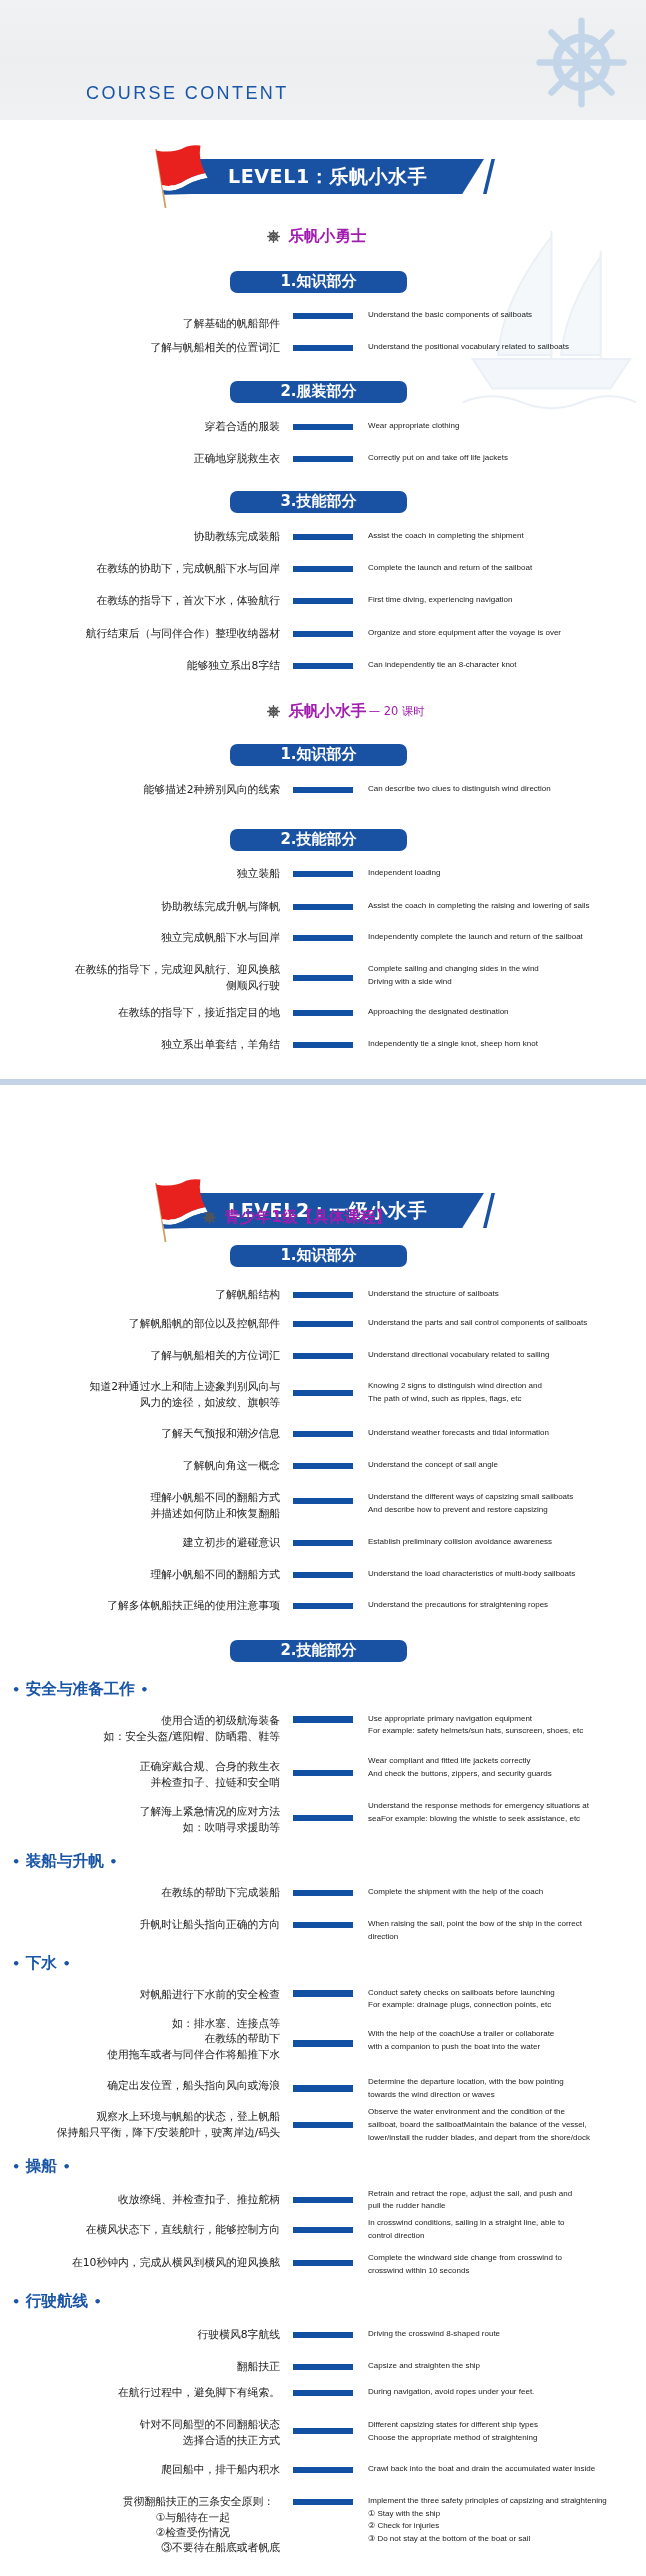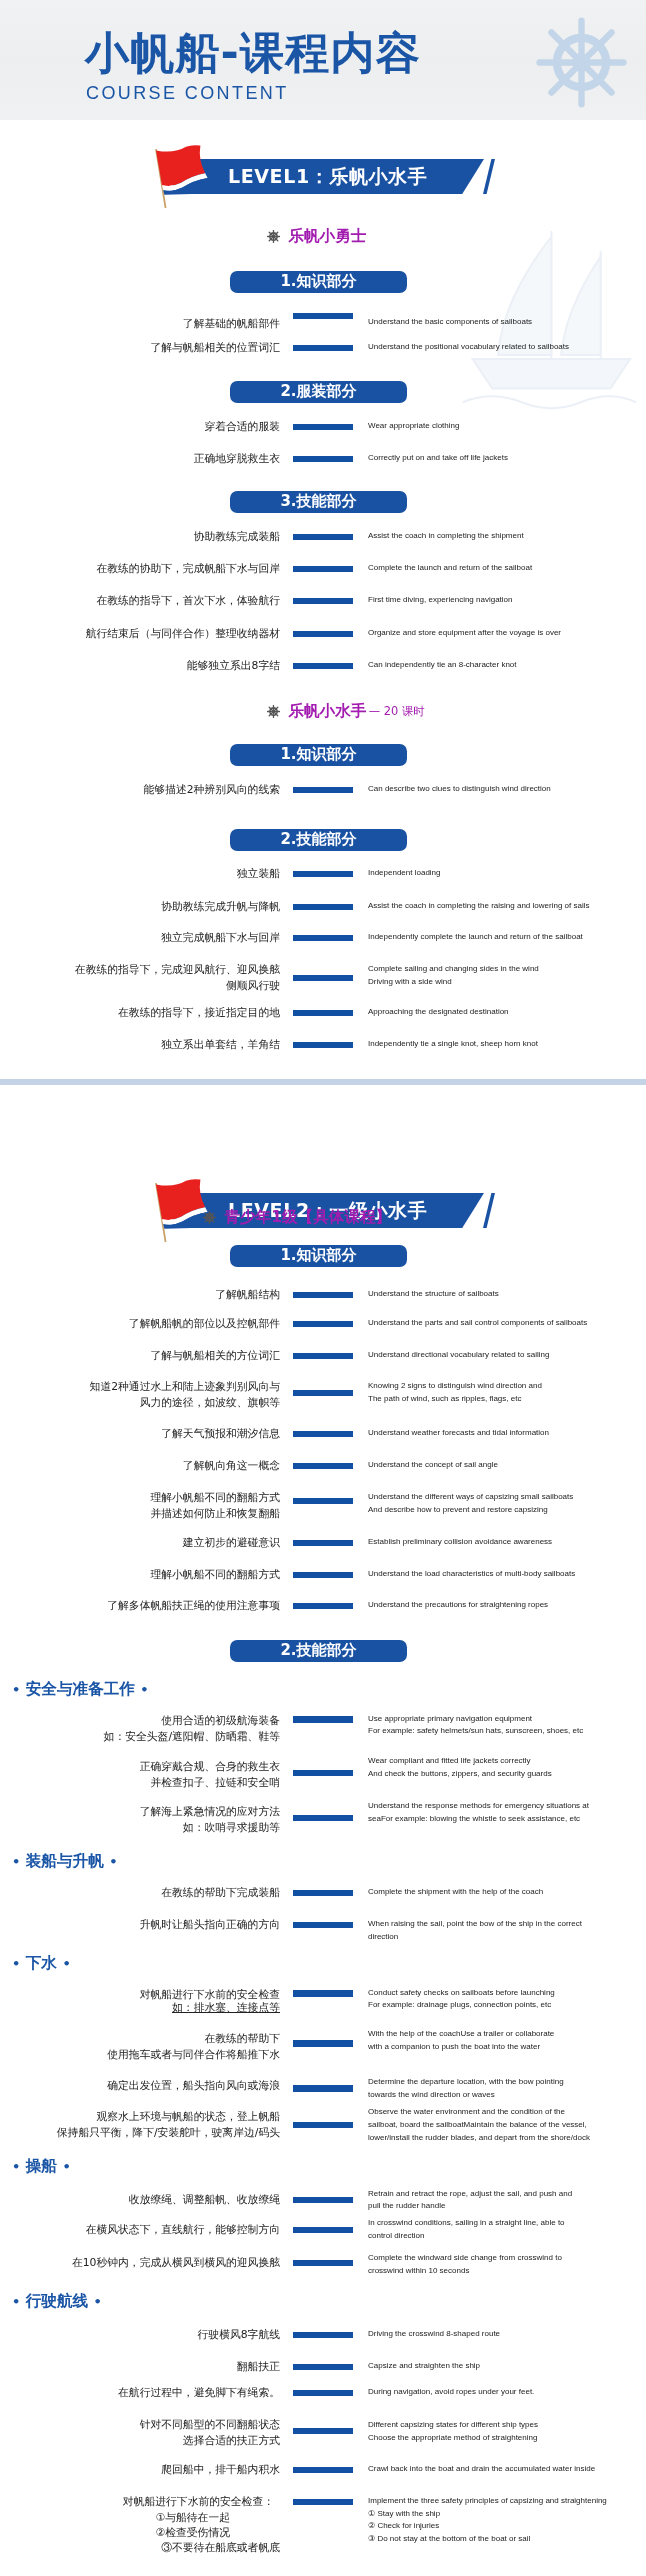--- a/index.html
+++ b/index.html
@@ -35,21 +35,20 @@
   .topic { position: absolute; left: 12px; width: 646px; color: #1a55a6; font-size: 15.6px; font-weight: bold; }
   .topic .dot { font-size: 13px; vertical-align: middle; }
 
   .divider { position: absolute; left: 0; top: 1079px; width: 646px; height: 6px; background: #c5d3e6; }
   .ship-bg { position: absolute; left: 443px; top: 221px; width: 197px; height: 197px; opacity: 0.5; }
 </style>
 </head>
 <body>
 
 <div class="header">
-  <div class="header-title">小帆船-课程内容</div>
   <div class="header-sub">COURSE CONTENT</div>
   <svg class="header-wheel" viewBox="0 0 100 100">
     <g stroke="#c3d5e8" stroke-width="7" stroke-linecap="round">
       <line x1="50" y1="4" x2="50" y2="96"></line>
       <line x1="4" y1="50" x2="96" y2="50"></line>
       <line x1="17" y1="17" x2="83" y2="83"></line>
       <line x1="83" y1="17" x2="17" y2="83"></line>
     </g>
     <circle cx="50" cy="50" r="27" fill="none" stroke="#c3d5e8" stroke-width="9"></circle>
     <circle cx="50" cy="50" r="10" fill="#c3d5e8"></circle>
@@ -89,21 +88,21 @@
     </g>
     <circle cx="50" cy="50" r="28" fill="none" stroke="#555" stroke-width="12"></circle>
   </svg>
   <span>乐帆小勇士</span>
 </div>
 
 <div class="pill" style="top:271px;">1.知识部分</div>
 <div class="row" style="top:308px;">
   <div class="cn" style="top:8px;">了解基础的帆船部件</div>
   <div class="bar" style="top:4.8px;"></div>
-  <div class="en" style="top:0;margin-top:7px;">Understand the basic components of sailboats</div>
+  <div class="en" style="top:0;">Understand the basic components of sailboats</div>
 </div>
 <div class="row" style="top:340px;">
   <div class="cn">了解与帆船相关的位置词汇</div>
   <div class="bar" style="top:4.8px;"></div>
   <div class="en">Understand the positional vocabulary related to sailboats</div>
 </div>
 
 <div class="pill" style="top:381px;">2.服装部分</div>
 <div class="row" style="top:419px;">
   <div class="cn">穿着合适的服装</div>
@@ -322,21 +321,21 @@
   <div class="bar" style="top:4.8px;"></div>
   <div class="en">When raising the sail, point the bow of the ship in the correct</div>
   <div class="en" style="top:12.6px;"> direction</div>
 </div>
 
 <div class="topic" style="top:1953px;">
   <span class="dot">•</span> <span>下水</span> <span class="dot">•</span>
 </div>
 <div class="row" style="top:1987px;">
   <div class="cn">对帆船进行下水前的安全检查</div>
-  <div class="cn" style="top:13px;text-decoration:underline;">如：排水塞、连接点等</div>
+  <div class="cn" style="top:29px;">如：排水塞、连接点等</div>
   <div class="bar" style="top:3px;"></div>
   <div class="en" style="top:-1.2px;">Conduct safety checks on sailboats before launching</div>
   <div class="en" style="top:11.4px;">For example: drainage plugs, connection points, etc</div>
 </div>
 <div class="row" style="top:2031px;">
   <div class="cn">在教练的帮助下</div>
   <div class="cn" style="top:15.6px;">使用拖车或者与同伴合作将船推下水</div>
   <div class="bar" style="top:9px;"></div>
   <div class="en" style="top:-3.6px;">With the help of the coachUse a trailer or collaborate</div>
   <div class="en" style="top:9px;"> with a companion to push the boat into the water</div>
@@ -353,21 +352,21 @@
   <div class="bar" style="top:12.6px;"></div>
   <div class="en" style="top:-3.6px;">Observe the water environment and the condition of the</div>
   <div class="en" style="top:9px;">sailboat, board the sailboatMaintain the balance of the vessel,</div>
   <div class="en" style="top:21.5px;"> lower/install the rudder blades, and depart from the shore/dock</div>
 </div>
 
 <div class="topic" style="top:2156px;">
   <span class="dot">•</span> <span>操船</span> <span class="dot">•</span>
 </div>
 <div class="row" style="top:2192px;">
-  <div class="cn">收放缭绳、调整船帆、收放缭绳</div>
+  <div class="cn">收放缭绳、并检查扣子、推拉舵柄</div>
   <div class="bar" style="top:4.8px;"></div>
   <div class="en" style="top:-5.4px;">Retrain and retract the rope, adjust the sail, and push and</div>
   <div class="en" style="top:7.2px;">pull the rudder handle</div>
 </div>
 <div class="row" style="top:2222px;">
   <div class="cn">在横风状态下，直线航行，能够控制方向</div>
   <div class="bar" style="top:4.8px;"></div>
   <div class="en" style="top:-6px;">In crosswind conditions, sailing in a straight line, able to</div>
   <div class="en" style="top:6.6px;">control direction</div>
 </div>
@@ -402,21 +401,21 @@
   <div class="bar" style="top:10.8px;"></div>
   <div class="en" style="top:1.2px;">Different capsizing states for different ship types</div>
   <div class="en" style="top:13.8px;">Choose the appropriate method of straightening</div>
 </div>
 <div class="row" style="top:2462px;">
   <div class="cn">爬回船中，排干船内积水</div>
   <div class="bar" style="top:4.8px;"></div>
   <div class="en">Crawl back into the boat and drain the accumulated water inside</div>
 </div>
 <div class="row" style="top:2494px;">
-  <div class="cn" style="right:372px;">对帆船进行下水前的安全检查：</div>
+  <div class="cn" style="right:372px;">贯彻翻船扶正的三条安全原则：</div>
   <div class="cn" style="top:15.6px; right:416px;">①与船待在一起</div>
   <div class="cn" style="top:31px; right:416px;">②检查受伤情况</div>
   <div class="cn" style="top:47px;font-family:Liberation Mono, monospace;">③不要待在船底或者帆底</div>
   <div class="bar" style="top:4.8px;"></div>
   <div class="en">Implement the three safety principles of capsizing and straightening</div>
   <div class="en" style="top:12.6px;">① Stay with the ship</div>
   <div class="en" style="top:25px;">② Check for injuries</div>
   <div class="en" style="top:38px;">③ Do not stay at the bottom of the boat or sail</div>
 </div>
 

